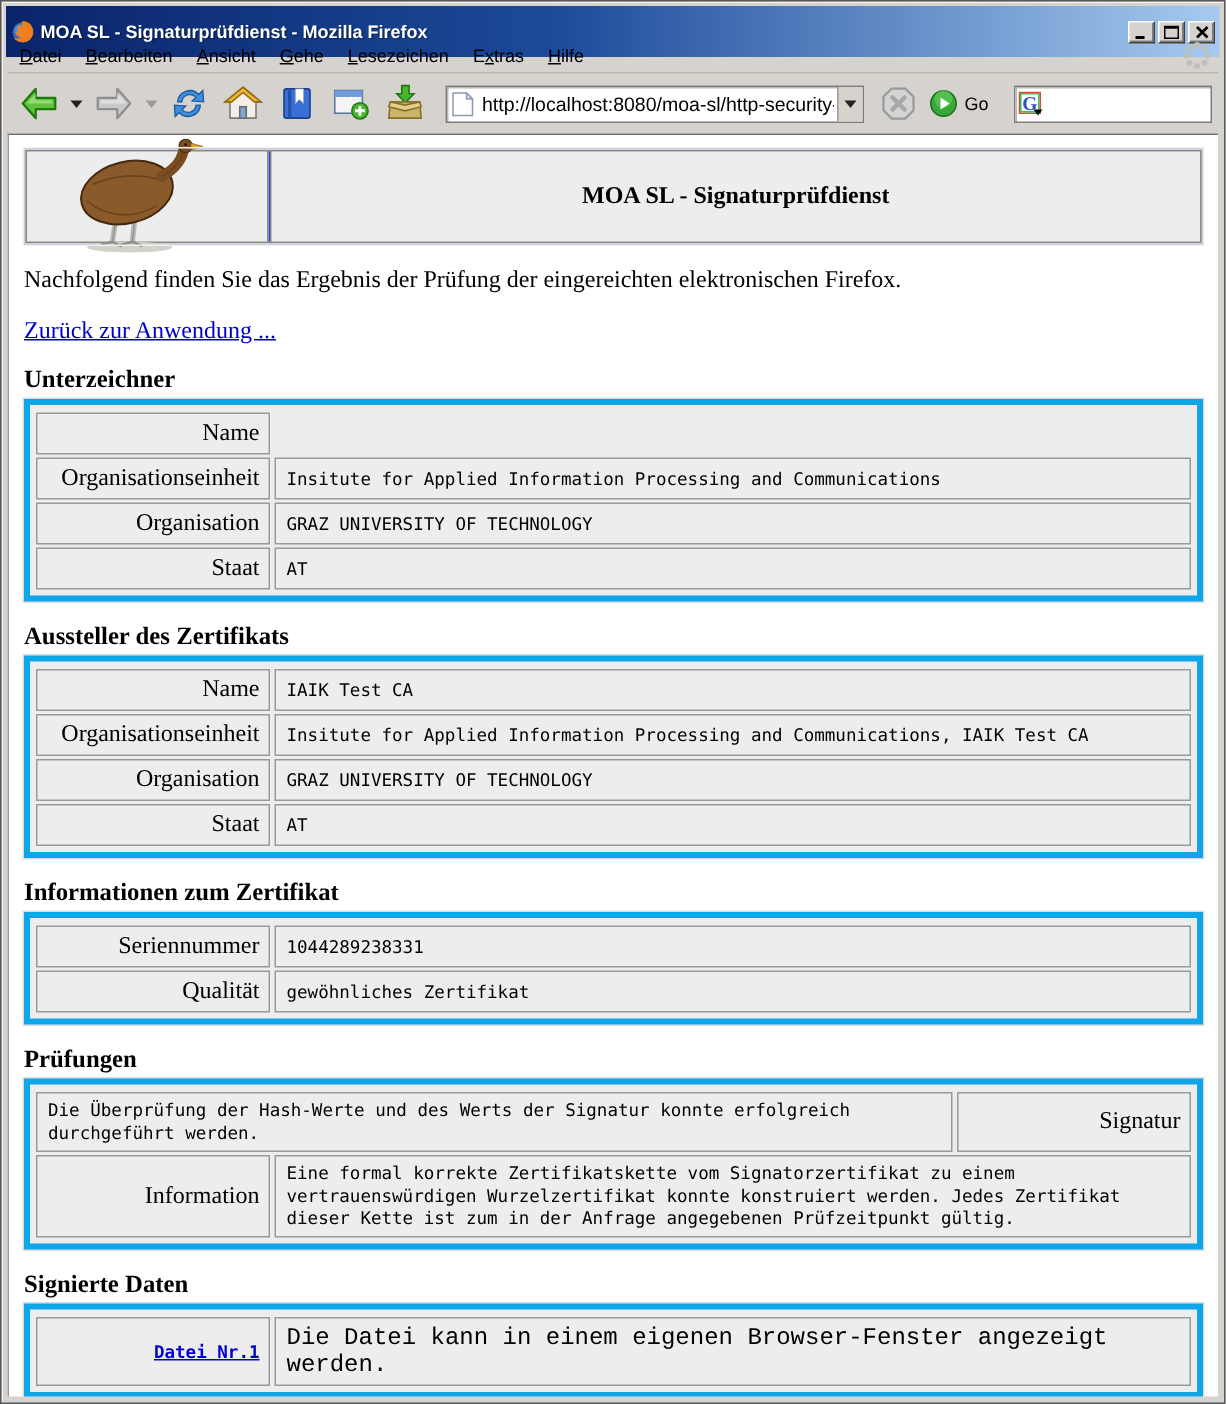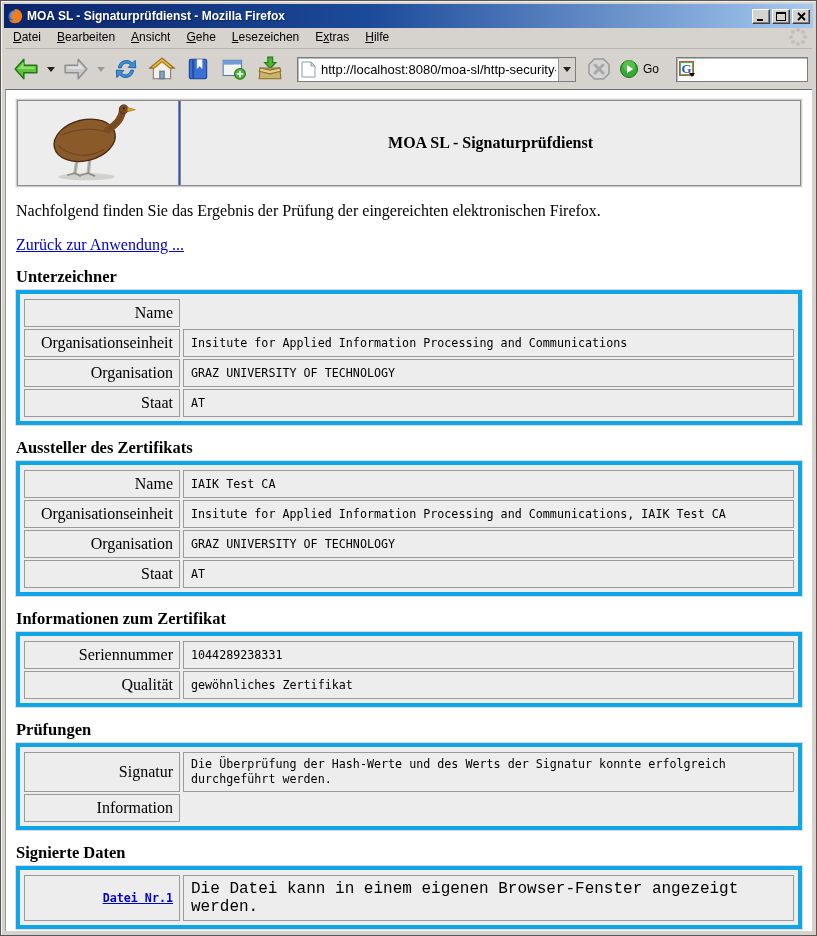--- a/index.html
+++ b/index.html
@@ -1,20 +1,20 @@
 <!DOCTYPE html>
 <html><head>
 <meta charset="utf-8">
 <style>
   html,body{margin:0;padding:0;background:#808080;}
   *{box-sizing:border-box;}
   .window{position:relative;width:817px;height:936px;background:#d6d3ce;border:1px solid #585858;
     box-shadow:inset 1px 1px 0 #f5f4f0;font-family:"Liberation Sans",sans-serif;overflow:hidden;}
   
-  .titlebar{position:absolute;top:3px;left:3px;right:3px;height:24px;
+  .titlebar{position:absolute;top:3px;left:3px;right:3px;height:34px;
     background:linear-gradient(to right,#0a246a,#1c4a9a 45%,#a6caf0);
     display:flex;align-items:center;padding:0 3px;color:#fff;}
   .titlebar .title-text{font-size:12px;font-weight:bold;margin-left:4px;flex:1;white-space:nowrap;overflow:hidden;
     text-shadow:1px 1px 1px rgba(0,0,0,.4);}
   .ff-icon{width:16px;height:16px;display:inline-block;}
   .win-buttons{display:flex;gap:2px;}
   .win-btn{width:18px;height:15px;background:#d6d3ce;border:1px solid;border-color:#fff #404040 #404040 #fff;
     box-shadow:inset -1px -1px 0 #808080;display:flex;align-items:center;justify-content:center;padding:0;cursor:default;}
   
   .menubar{position:absolute;top:25px;left:4px;right:4px;height:23px;display:flex;align-items:center;
@@ -39,21 +39,21 @@
     align-items:center;justify-content:center;}
   .go-label{font-size:12px;color:#000;margin:0 6px 0 4px;}
   .searchbox{width:132px;height:25px;background:#fff;border:1px solid #7c7c7c;box-shadow:inset 1px 1px 0 #b9b9b9;
     display:flex;align-items:center;margin-left:6px;padding:0 2px;}
   .searchbox input{flex:1;border:none;outline:none;font-size:12px;min-width:0;background:transparent;}
   
   .content{position:absolute;top:88px;left:4px;right:4px;bottom:4px;background:#fff;
     border-top:1px solid #6d6d6d;border-left:1px solid #9a9a9a;overflow:hidden;
     padding:9px 10px;font-family:"Liberation Serif",serif;font-size:16px;color:#000;}
   .hdr-table{border:1px solid #cfcfcf;outline:1px solid #efefef;display:flex;background:#1d4ed8;gap:1px;
-    height:88px;box-shadow:0 0 0 1px #8a8a8a inset;text-align:right;}
+    height:64px;box-shadow:0 0 0 1px #8a8a8a inset;text-align:right;}
   .hdr-cell{background:#ededed;border:1px solid #8a8a8a;}
   .hdr-logo{width:162px;display:flex;align-items:center;justify-content:center;}
   .hdr-title{flex:1;display:flex;align-items:center;justify-content:center;font-weight:bold;font-size:16px;}
   .content p{margin:15px 0 16px 0;}
   a.backlink{color:#0000cc;text-decoration:underline;font-size:16px;cursor:pointer;}
   .backlink.bottom-link{display:inline-block;margin-top:14px;}
   h2.sec{font-size:16.5px;font-weight:bold;margin:13px 0 3px 0;font-family:"Liberation Serif",serif;}
   .dtable{background:#ededed;border:4px solid #0ea5e9;box-shadow:0 0 0 1px #dcdcdc;padding:5px 4px 4px 4px;
     display:flex;flex-direction:column;gap:2px;}
   .drow{display:flex;gap:3px;}
@@ -283,25 +283,26 @@
             <div class="dcell dvalue mono">1044289238331</div>
           </div>
           <div class="drow">
             <div class="dcell dlabel">Qualität</div>
             <div class="dcell dvalue mono">gewöhnliches Zertifikat</div>
           </div>
         </div>
         <h2 class="sec">Prüfungen</h2>
         <div class="dtable">
           <div class="drow">
+            <div class="dcell dvalue mono">Die Überprüfung der Hash-Werte und des Werts der Signatur konnte erfolgreich durchgeführt werden.</div>
             <div class="dcell dlabel">Signatur</div>
-            <div class="dcell dvalue mono">Die Überprüfung der Hash-Werte und des Werts der Signatur konnte erfolgreich durchgeführt werden.</div>
           </div>
           <div class="drow">
             <div class="dcell dlabel">Information</div>
+            <div class="dcell dvalue mono">Eine formal korrekte Zertifikatskette vom Signatorzertifikat zu einem vertrauenswürdigen Wurzelzertifikat konnte konstruiert werden. Jedes Zertifikat dieser Kette ist zum in der Anfrage angegebenen Prüfzeitpunkt gültig.</div>
           </div>
         </div>
         <h2 class="sec">Signierte Daten</h2>
         <div class="dtable">
           <div class="drow">
             <div class="dcell dlabel">
               <a>Datei Nr.1</a>
             </div>
             <div class="dcell dvalue serif">Die Datei kann in einem eigenen Browser-Fenster angezeigt werden.</div>
           </div>

